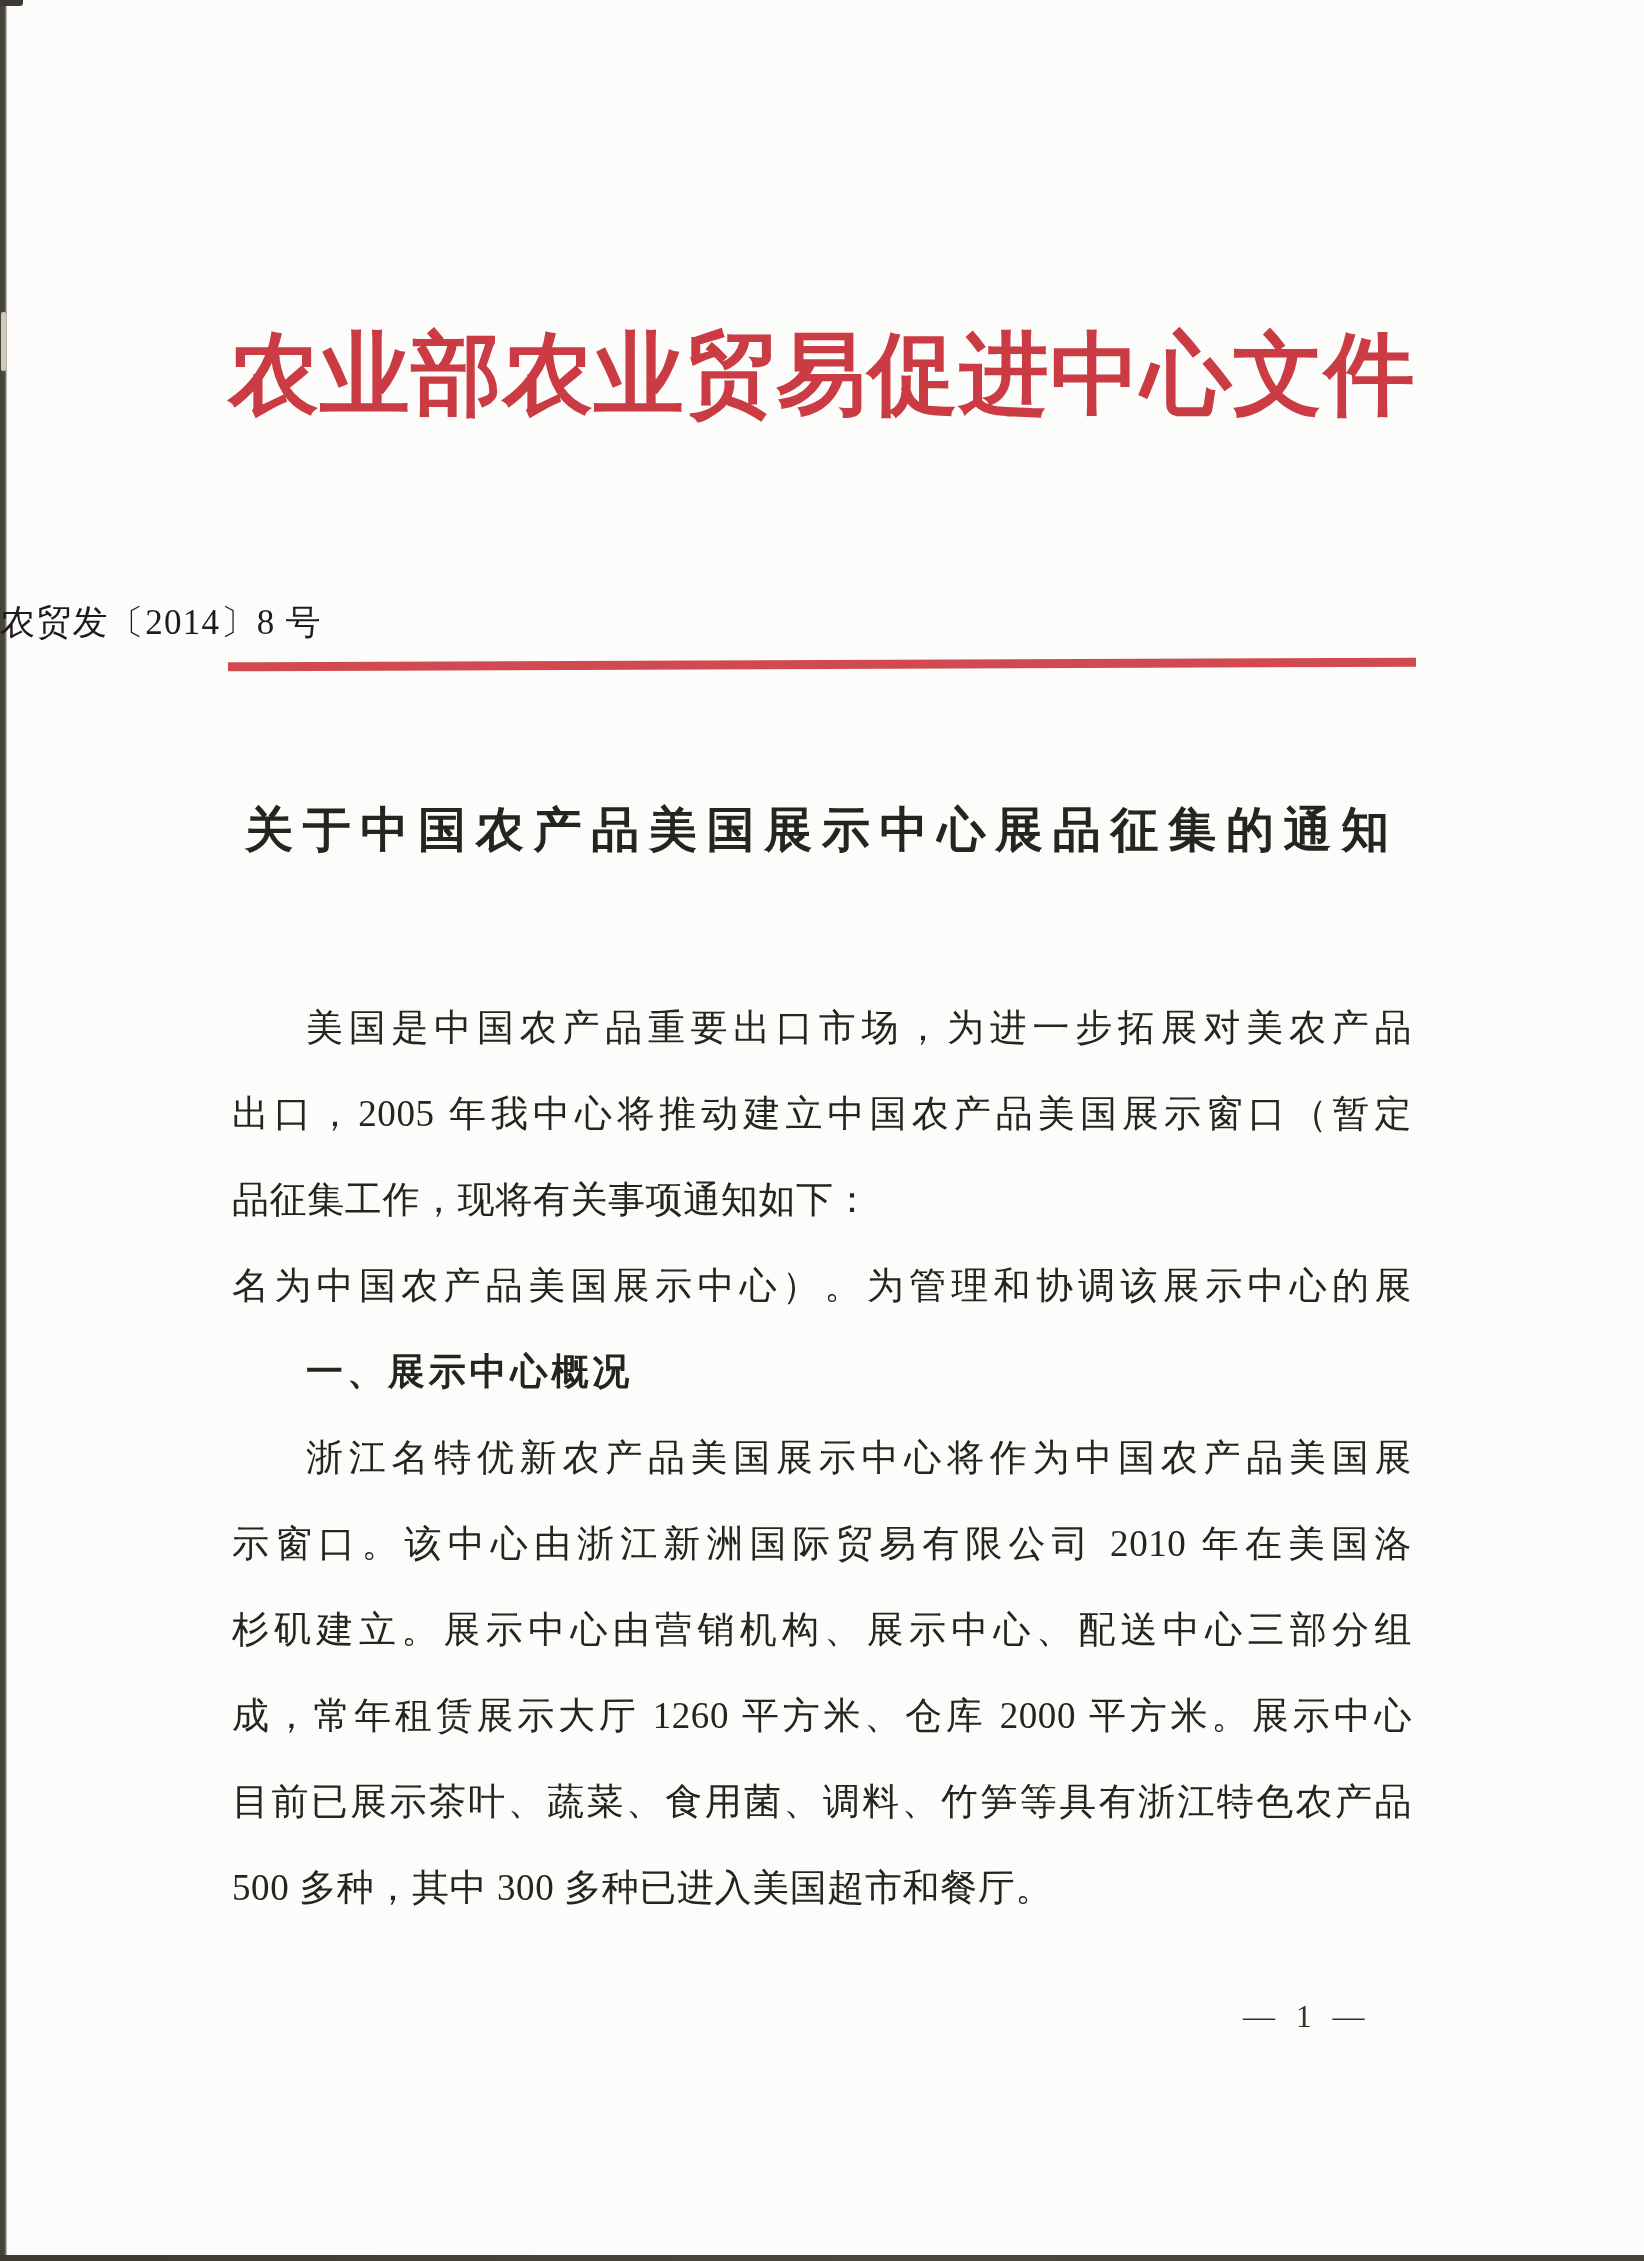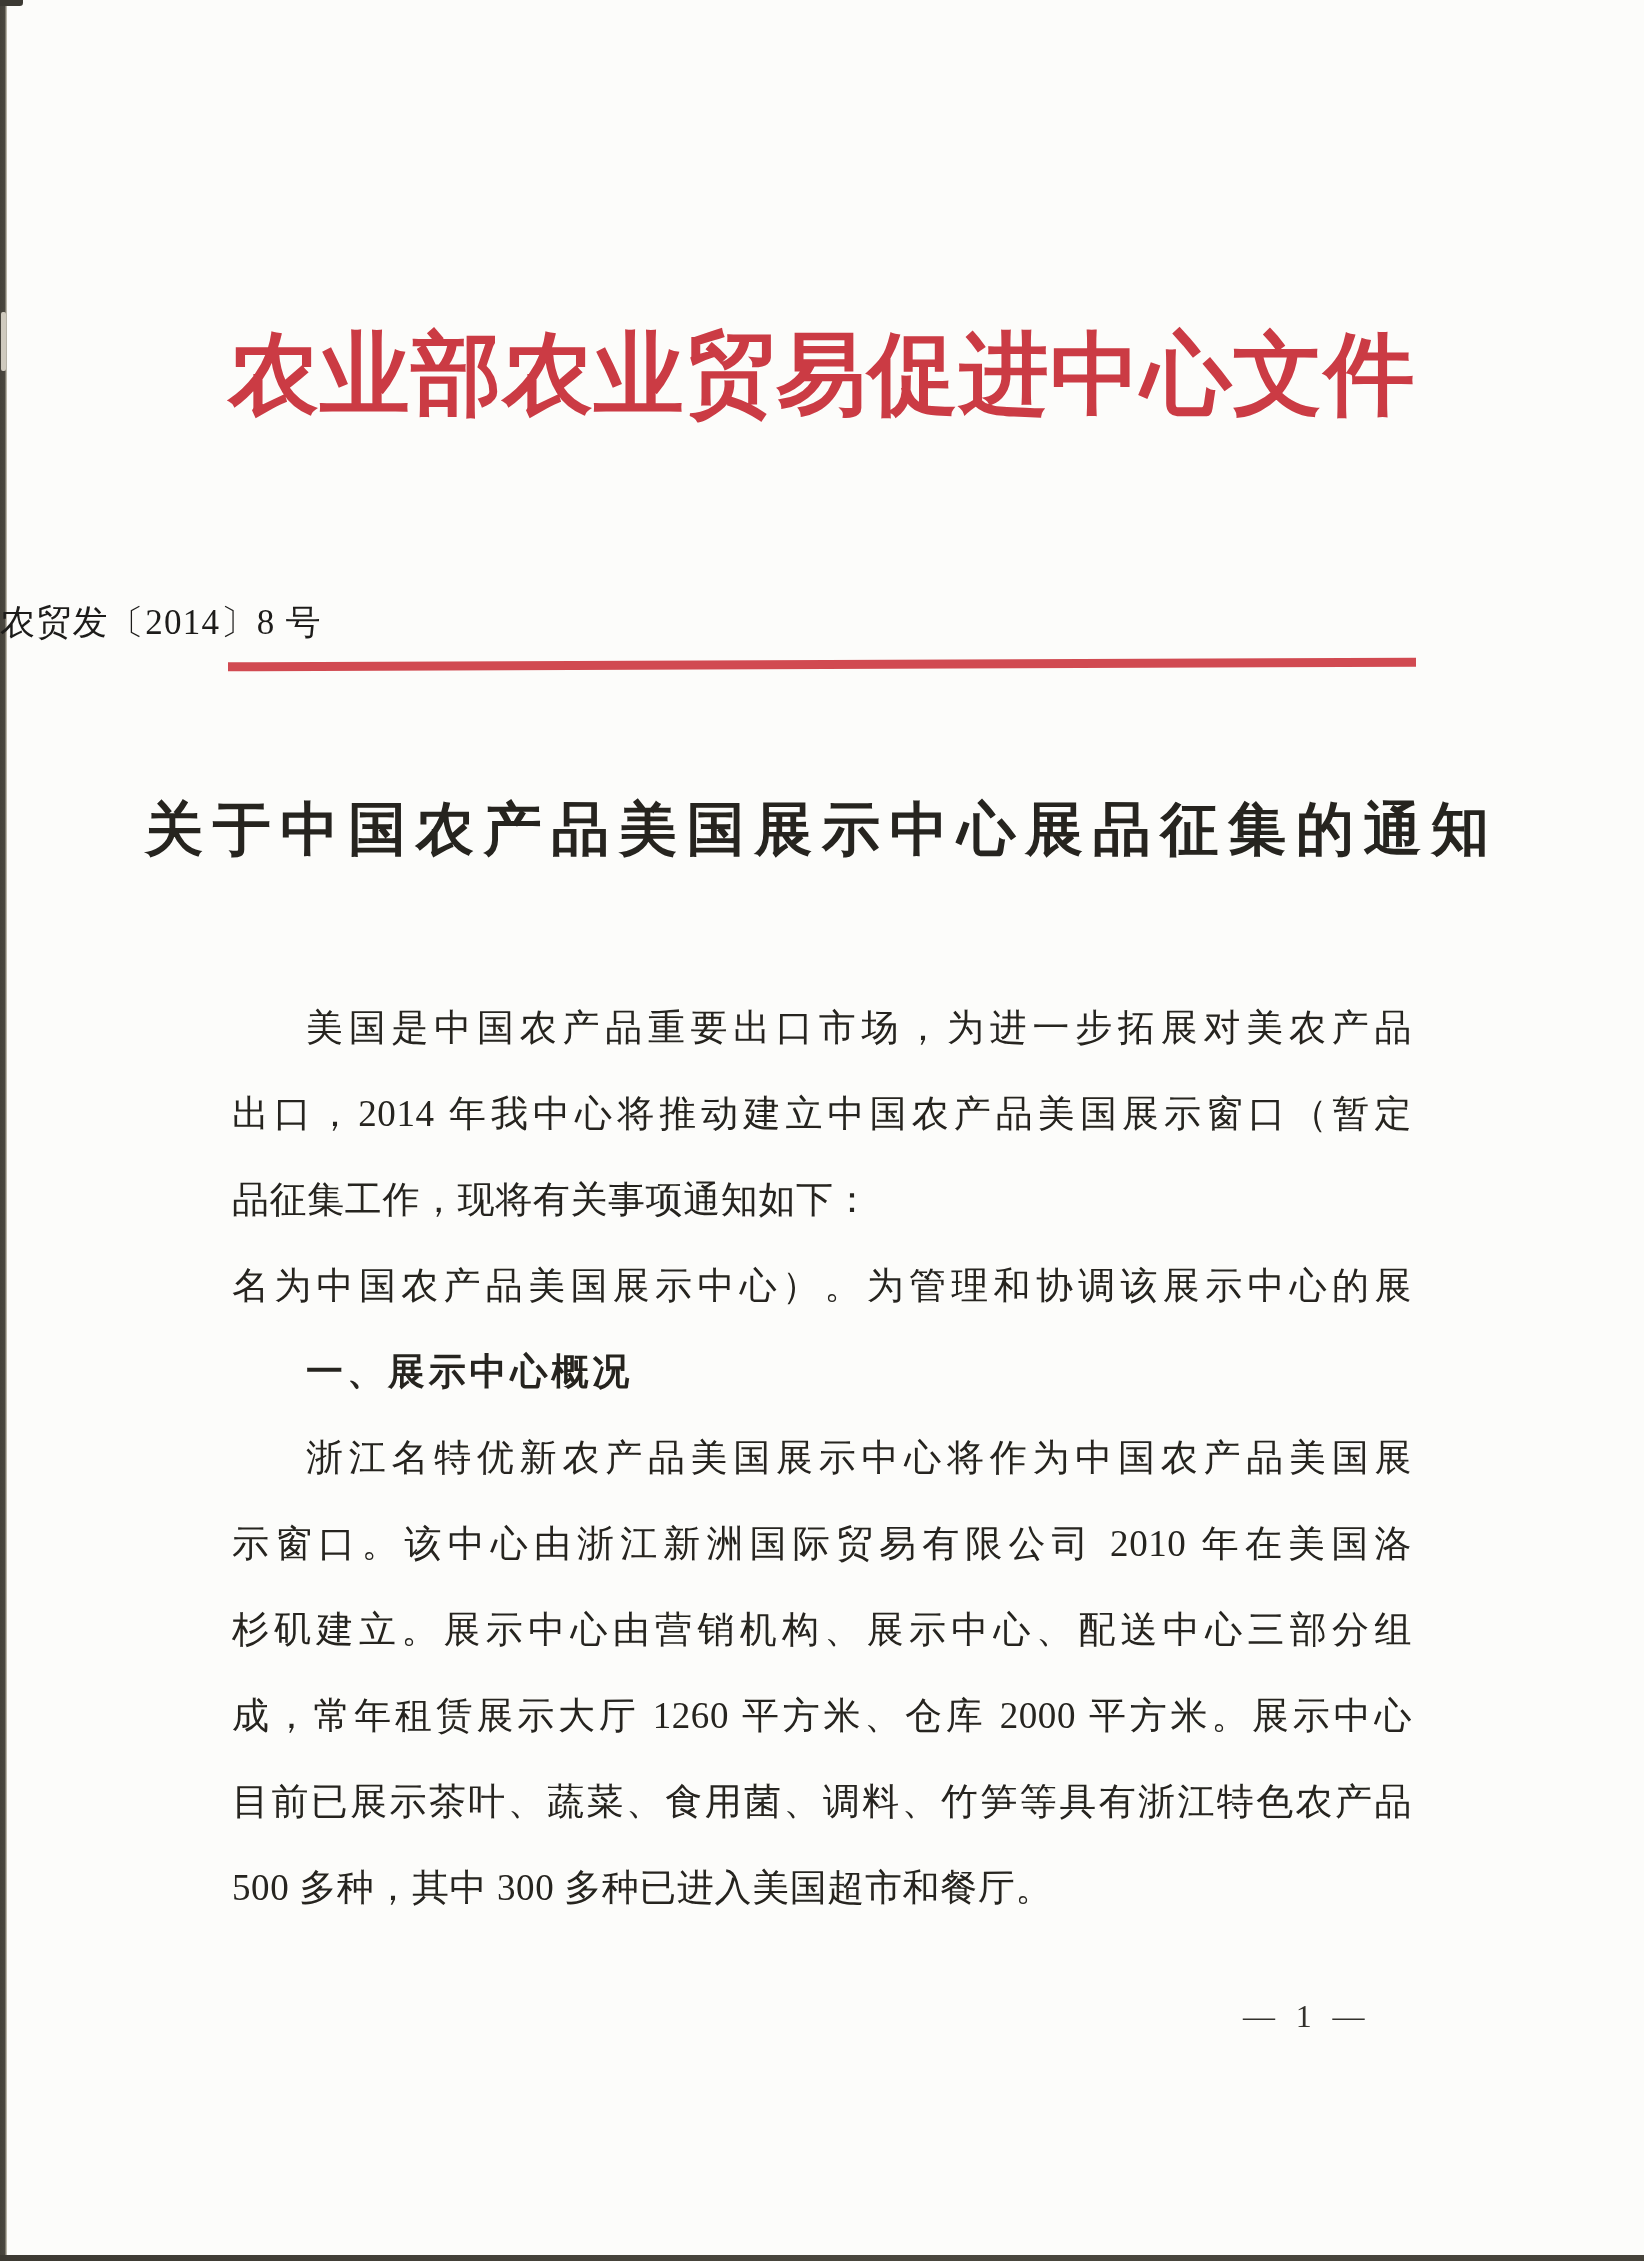--- a/index.html
+++ b/index.html
@@ -78,21 +78,21 @@
     background: var(--rule_red, #d14a51);
     transform: rotate(-0.22deg);
   }
 
   .doc-title {
     position: absolute;
     left: 0; top: 801px;
     width: 100%;
     margin: 0;
     text-align: center;
-    font-size: 58px;
+    font-size: 48px;
     line-height: 58px;
     font-weight: 700;
     letter-spacing: 9.7px;
     color: var(--ink, #26241f);
     white-space: nowrap;
   }
 
   .body-text {
     position: absolute;
     left: 232px; top: 985px;
@@ -142,21 +142,21 @@
   <h1 class="org-title">农业部农业贸易促进中心文件</h1>
 
   <div class="doc-number">农贸发〔2014〕8 号</div>
 
   <div class="red-rule"></div>
 
   <h2 class="doc-title">关于中国农产品美国展示中心展品征集的通知</h2>
 
   <div class="body-text">
     <div class="line indent stretch">美国是中国农产品重要出口市场，为进一步拓展对美农产品</div>
-    <div class="line stretch">出口，2014 年我中心将推动建立中国农产品美国展示窗口（暂定</div>
+    <div class="line stretch">出口，2005 年我中心将推动建立中国农产品美国展示窗口（暂定</div>
     <div class="line">品征集工作，现将有关事项通知如下：</div>
     <div class="line stretch">名为中国农产品美国展示中心）。为管理和协调该展示中心的展</div>
     <div class="line indent heading">一、展示中心概况</div>
     <div class="line indent stretch">浙江名特优新农产品美国展示中心将作为中国农产品美国展</div>
     <div class="line stretch">示窗口。该中心由浙江新洲国际贸易有限公司 2010 年在美国洛</div>
     <div class="line stretch">杉矶建立。展示中心由营销机构、展示中心、配送中心三部分组</div>
     <div class="line stretch">成，常年租赁展示大厅 1260 平方米、仓库 2000 平方米。展示中心</div>
     <div class="line stretch">目前已展示茶叶、蔬菜、食用菌、调料、竹笋等具有浙江特色农产品</div>
     <div class="line">500 多种，其中 300 多种已进入美国超市和餐厅。</div>
   </div>

